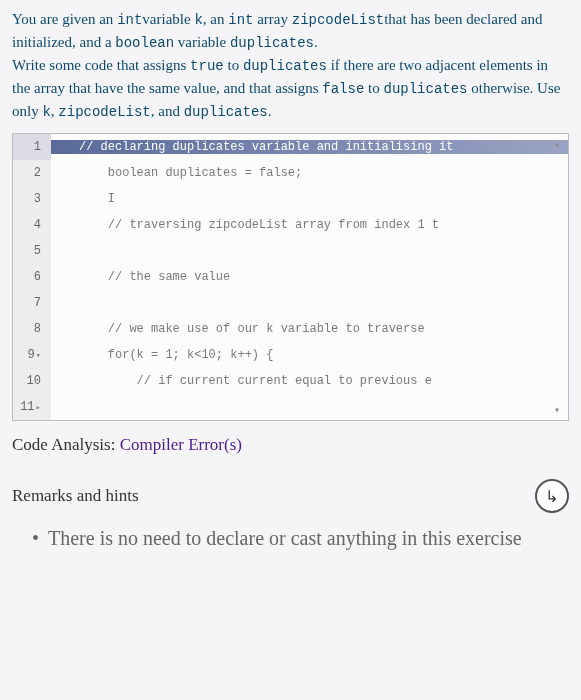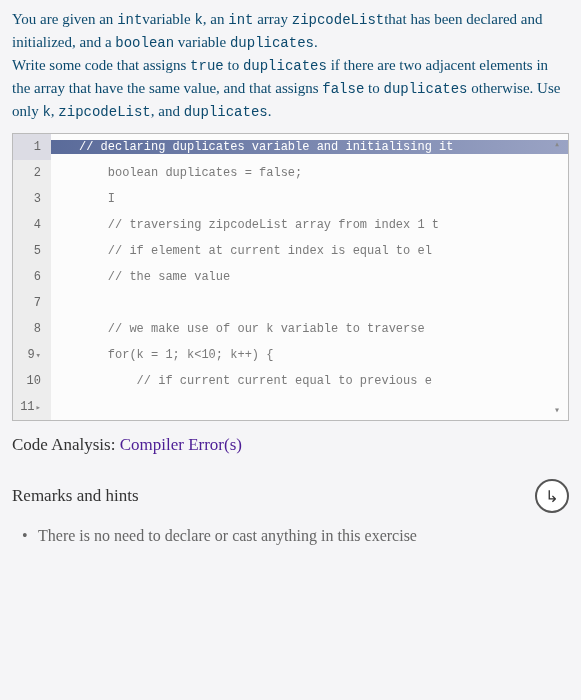--- a/index.html
+++ b/index.html
@@ -101,22 +101,22 @@
       display: flex;
       align-items: center;
       justify-content: center;
       background: #fff;
       color: #333;
       font-size: 16px;
       cursor: pointer;
     }
     .hint-bullet {
       margin-top: 14px;
-      margin-left: 26px;
-      font-size: 16px;
+      margin-left: 36px;
+      font-size: 20px;
       color: #666;
       position: relative;
     }
     .hint-bullet::before {
       content: "•";
       position: absolute;
       left: -16px;
     }
     .collapse-caret {
       font-size: 9px;
@@ -147,21 +147,20 @@
       <div class="code-row">
         <div class="gutter">3</div>
         <div class="code-text">    I</div>
       </div>
       <div class="code-row">
         <div class="gutter">4</div>
         <div class="code-text">    // traversing zipcodeList array from index 1 t</div>
       </div>
       <div class="code-row">
         <div class="gutter">5</div>
-        <div class="code-text">    // if element at current index is equal to el</div>
       </div>
       <div class="code-row">
         <div class="gutter">6</div>
         <div class="code-text">    // the same value</div>
       </div>
       <div class="code-row">
         <div class="gutter">7</div>
         <div class="code-text"></div>
       </div>
       <div class="code-row">

